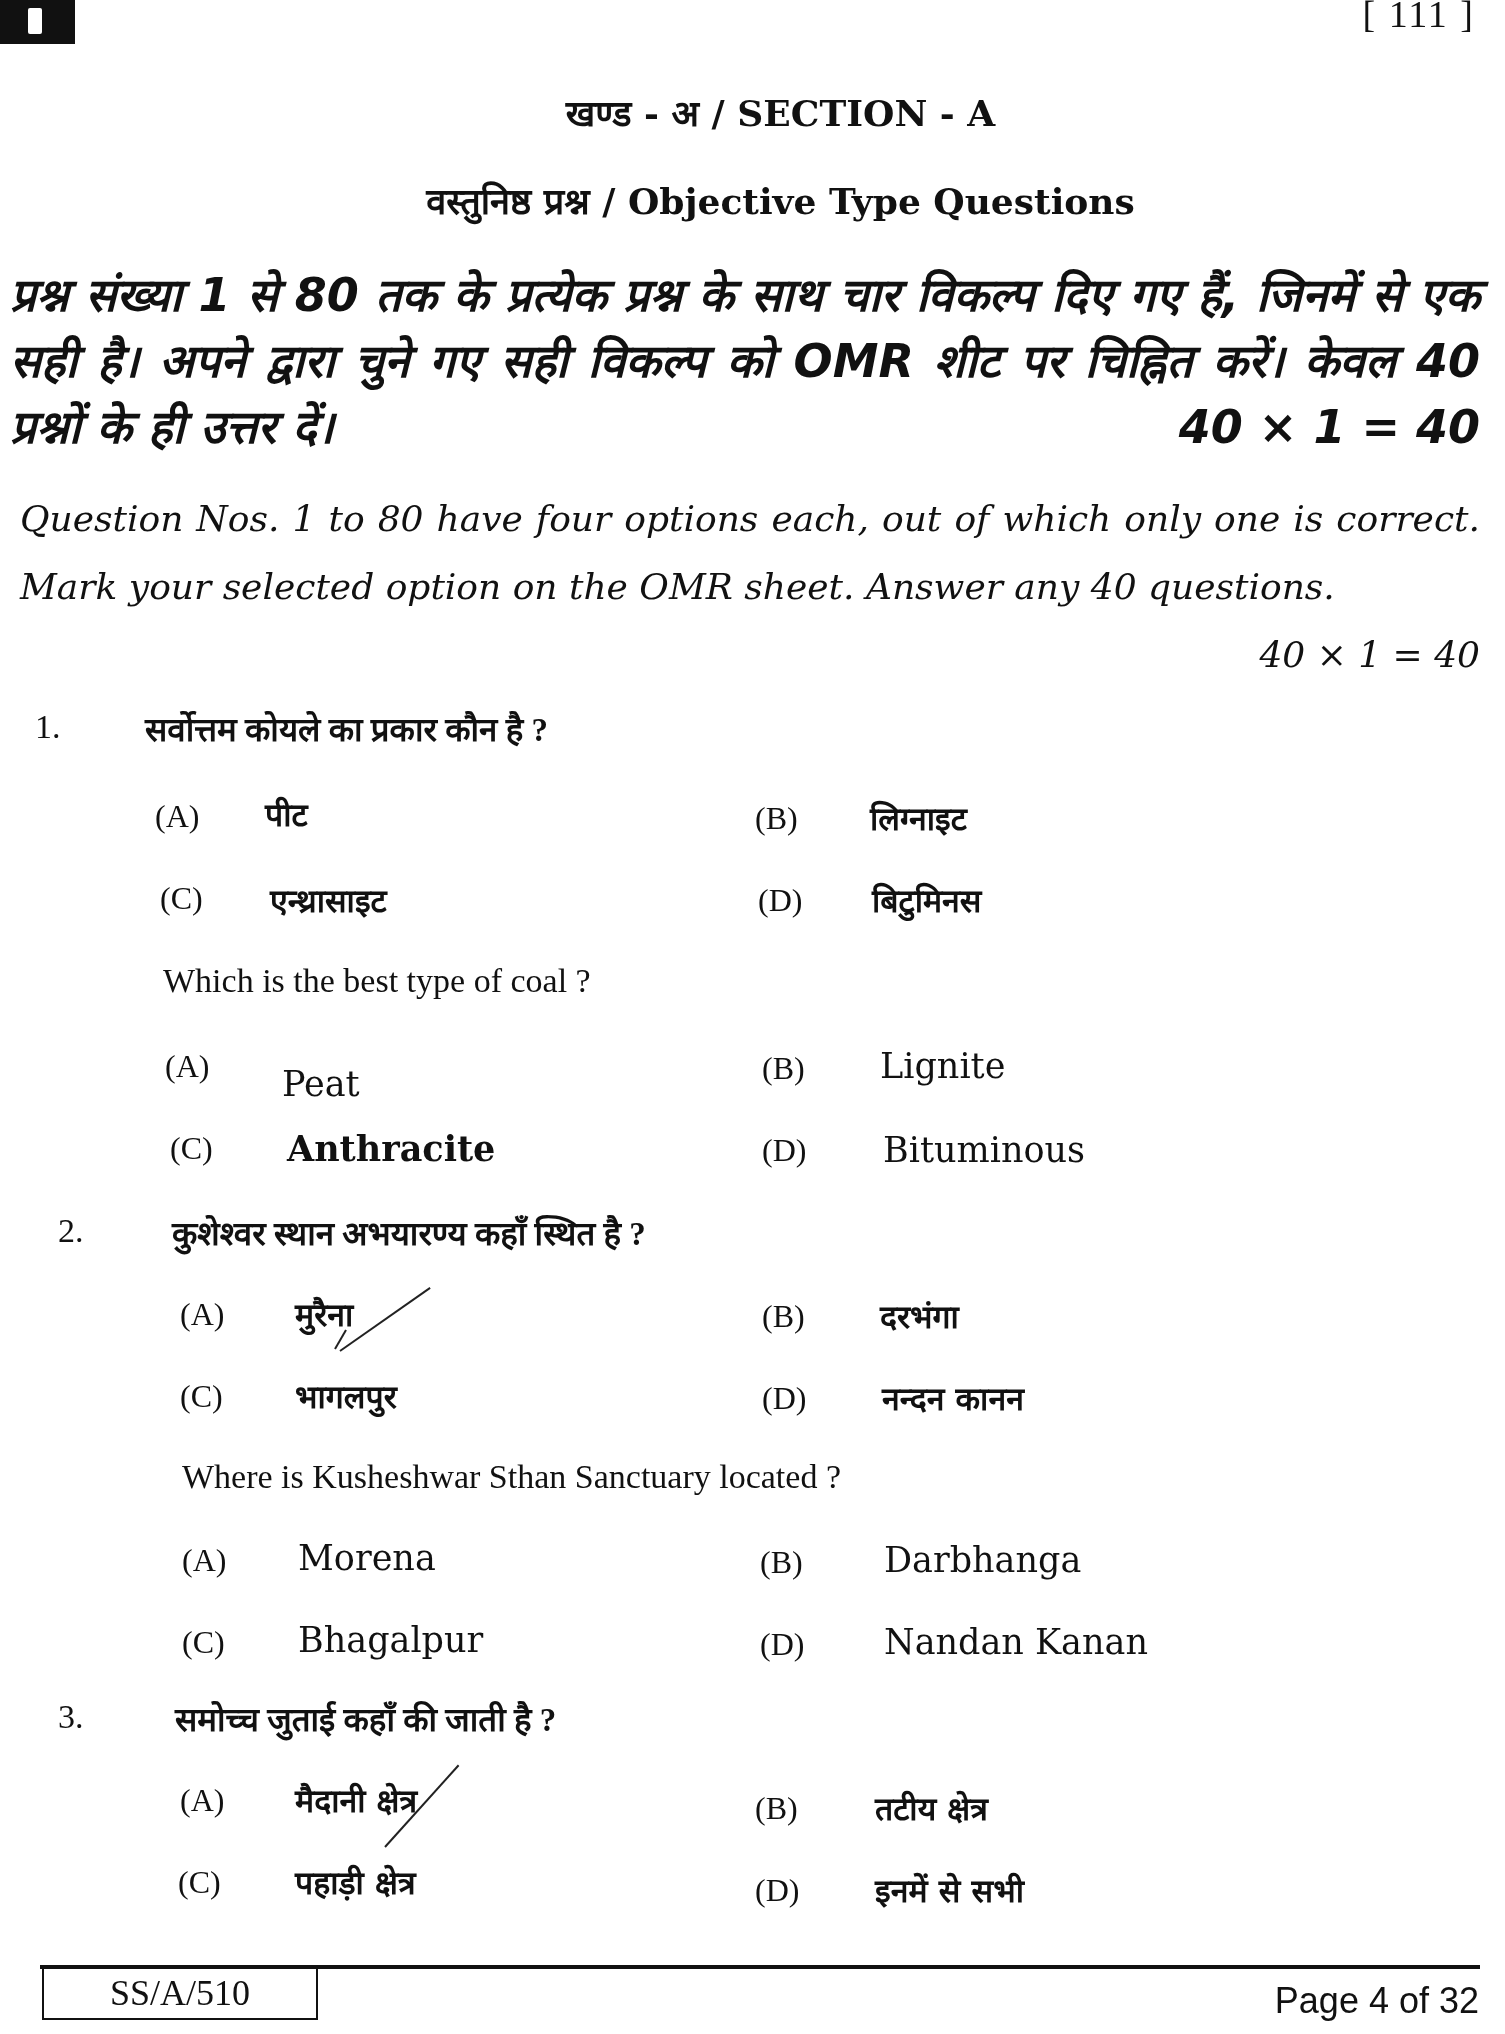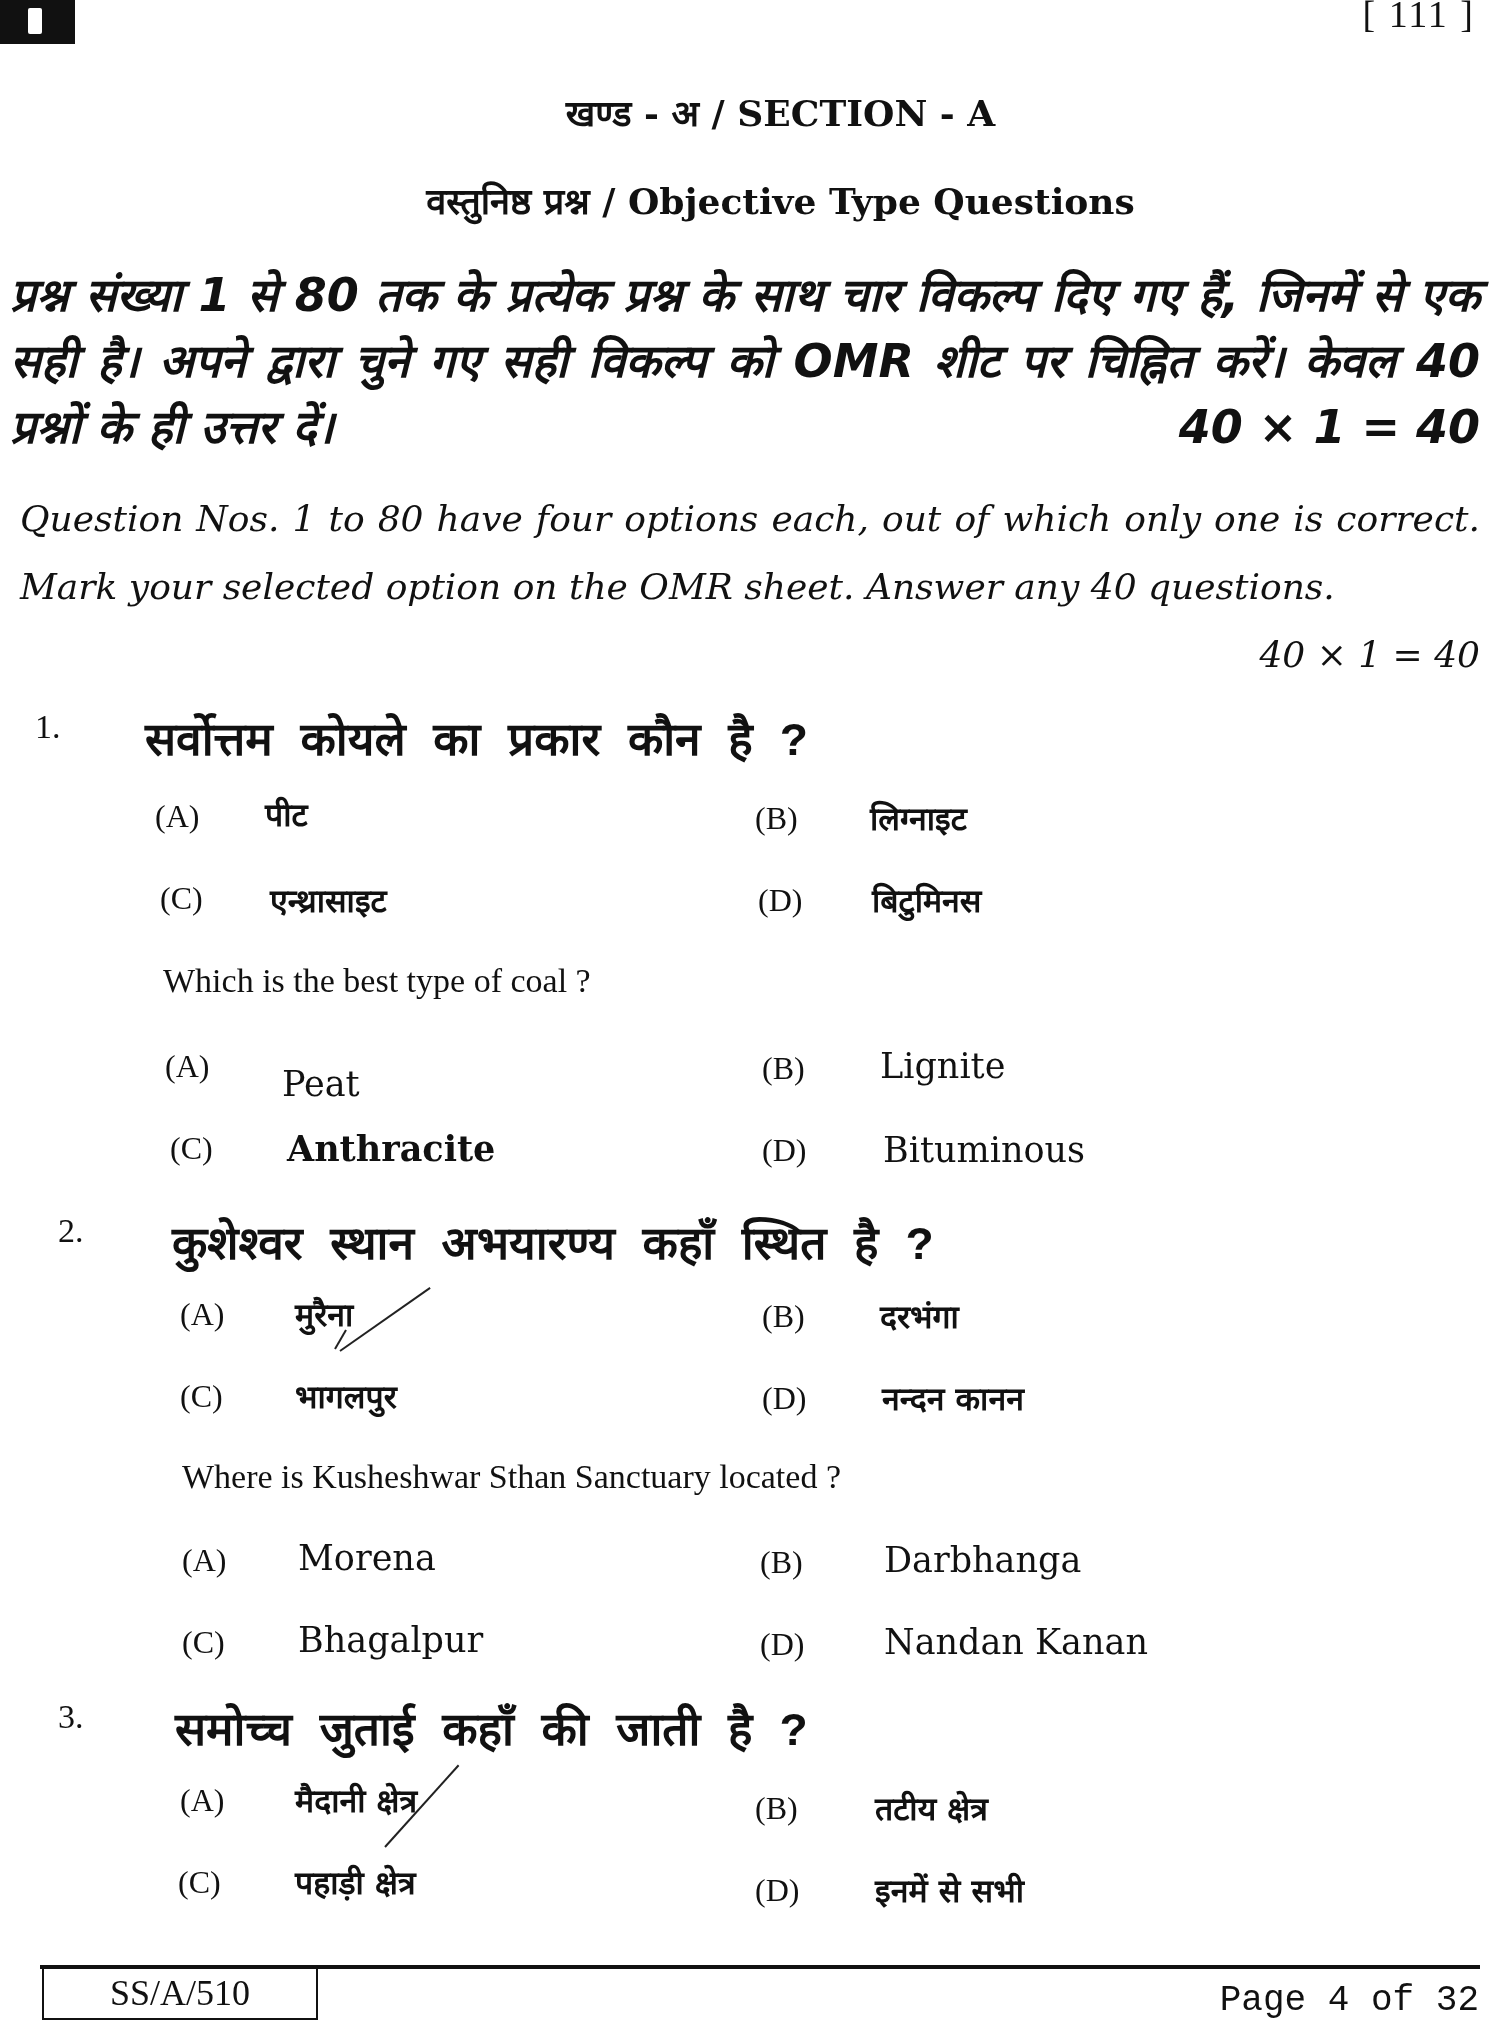--- a/index.html
+++ b/index.html
@@ -11,30 +11,30 @@
   .set-code { right:30px; top:-8px; font-size:38px; font-family:"Liberation Serif", serif; letter-spacing:2px; }
   .center { left:0; width:1505px; text-align:center;padding-left:28px; }
   .section-title { top:88px; font-size:36px; font-weight:bold; }
   .section-sub { top:176px; font-size:36px; font-weight:bold; }
   .hi-instr { left:10px; width:1470px; top:262px; font-size:46px; font-style:italic; font-weight:bold;
               line-height:66px; text-align:justify; font-family:"DejaVu Sans", sans-serif; }
   .en-instr { left:20px; width:1460px; top:485px; font-size:36px; font-style:italic;
               line-height:68px; text-align:justify; font-family:"DejaVu Serif", serif; }
   .marks { position:absolute; right:0; }
   .qnum { font-size:34px; font-family:"Liberation Serif", serif; }
-  .qtext { font-size:46px; font-family:Liberation Mono, monospace; font-weight:bold; }
+  .qtext { font-size:33px; font-family:Liberation Serif, serif; font-weight:bold; }
   .qtext-en { font-size:34px; font-family:"Liberation Serif", serif; }
   .opt-label { font-size:32px; font-family:"Liberation Serif", serif; }
   .opt-text-hi { font-size:32px; font-family:"DejaVu Sans", sans-serif; font-weight:bold; }
   .opt-text-en { font-size:35px; font-family:"DejaVu Serif", serif; }
   .tick { position:absolute; border-top:2px solid #222; transform-origin:left center; }
   .footer-line { left:40px; top:1965px; width:1440px; height:0; border-top:4px solid #111; }
   .footer-code { left:42px; top:1968px; width:272px; height:50px; border:2px solid #111; border-top:none;
                  font-size:36px; font-family:"Liberation Serif", serif; text-align:center; line-height:50px; }
-  .footer-page { right:26px; top:1980px; font-size:36px; font-family:Liberation Mono, monospace; }
+  .footer-page { right:26px; top:1980px; font-size:36px; font-family:Liberation Sans, sans-serif; }
 </style>
 </head>
 <body>
 
 <div class="abs corner-mark">
     <div class="glyph"></div>
   </div>
 <div class="abs set-code">[ 111 ]</div>
 
 <div class="abs center section-title">खण्ड - अ / SECTION - A</div>

